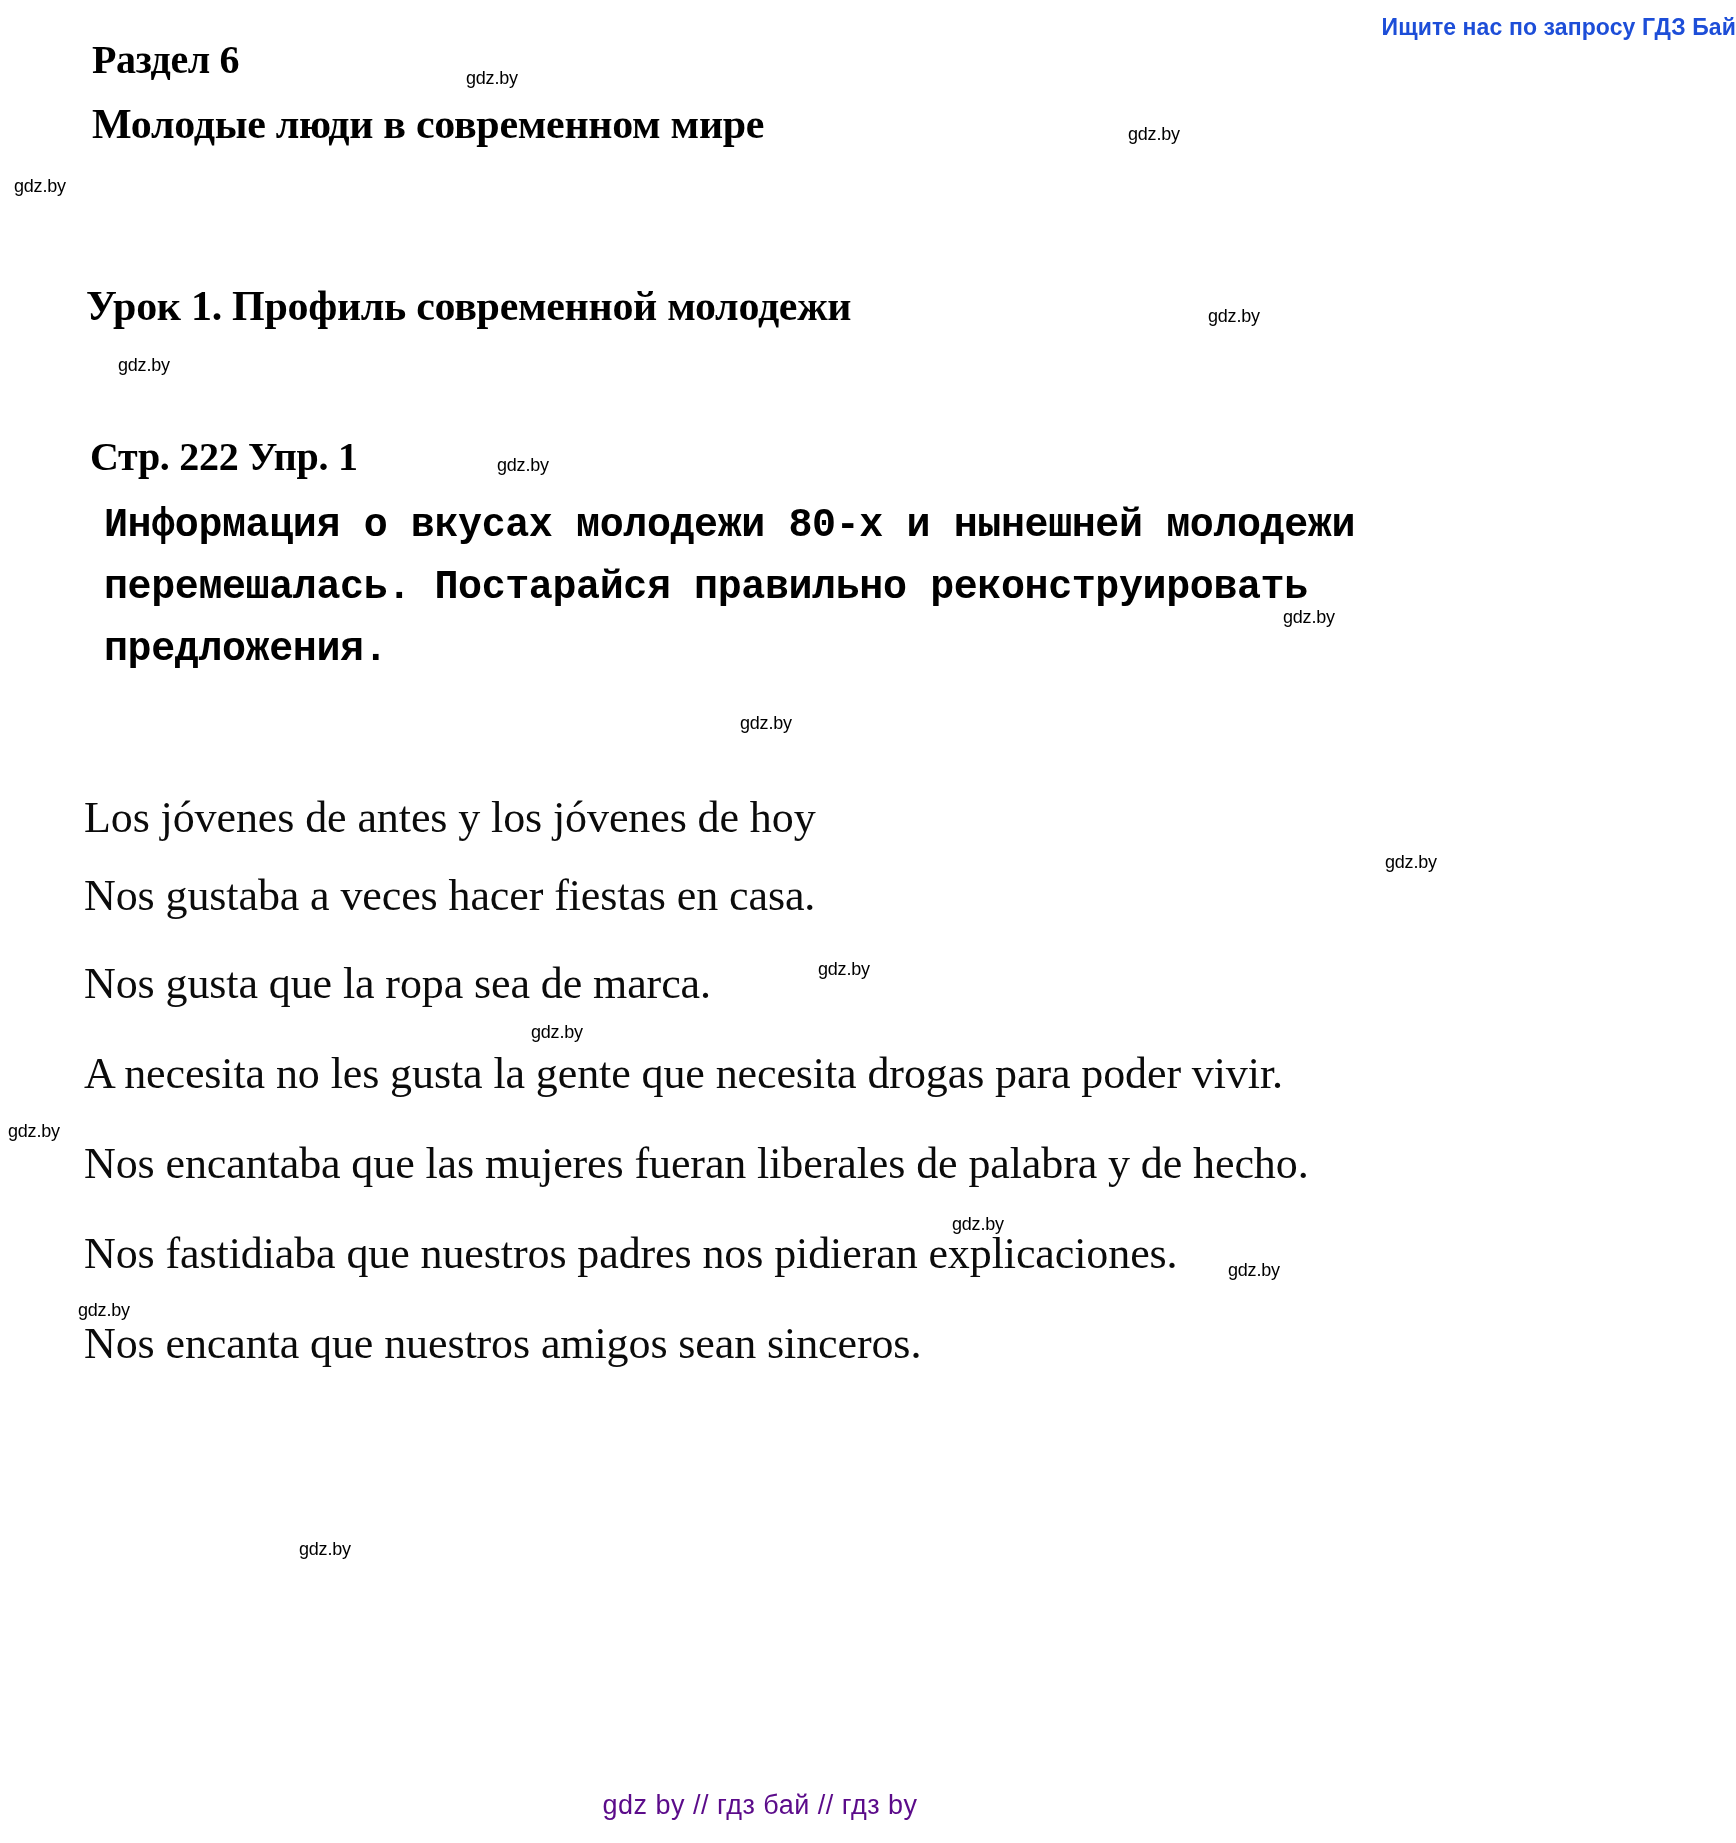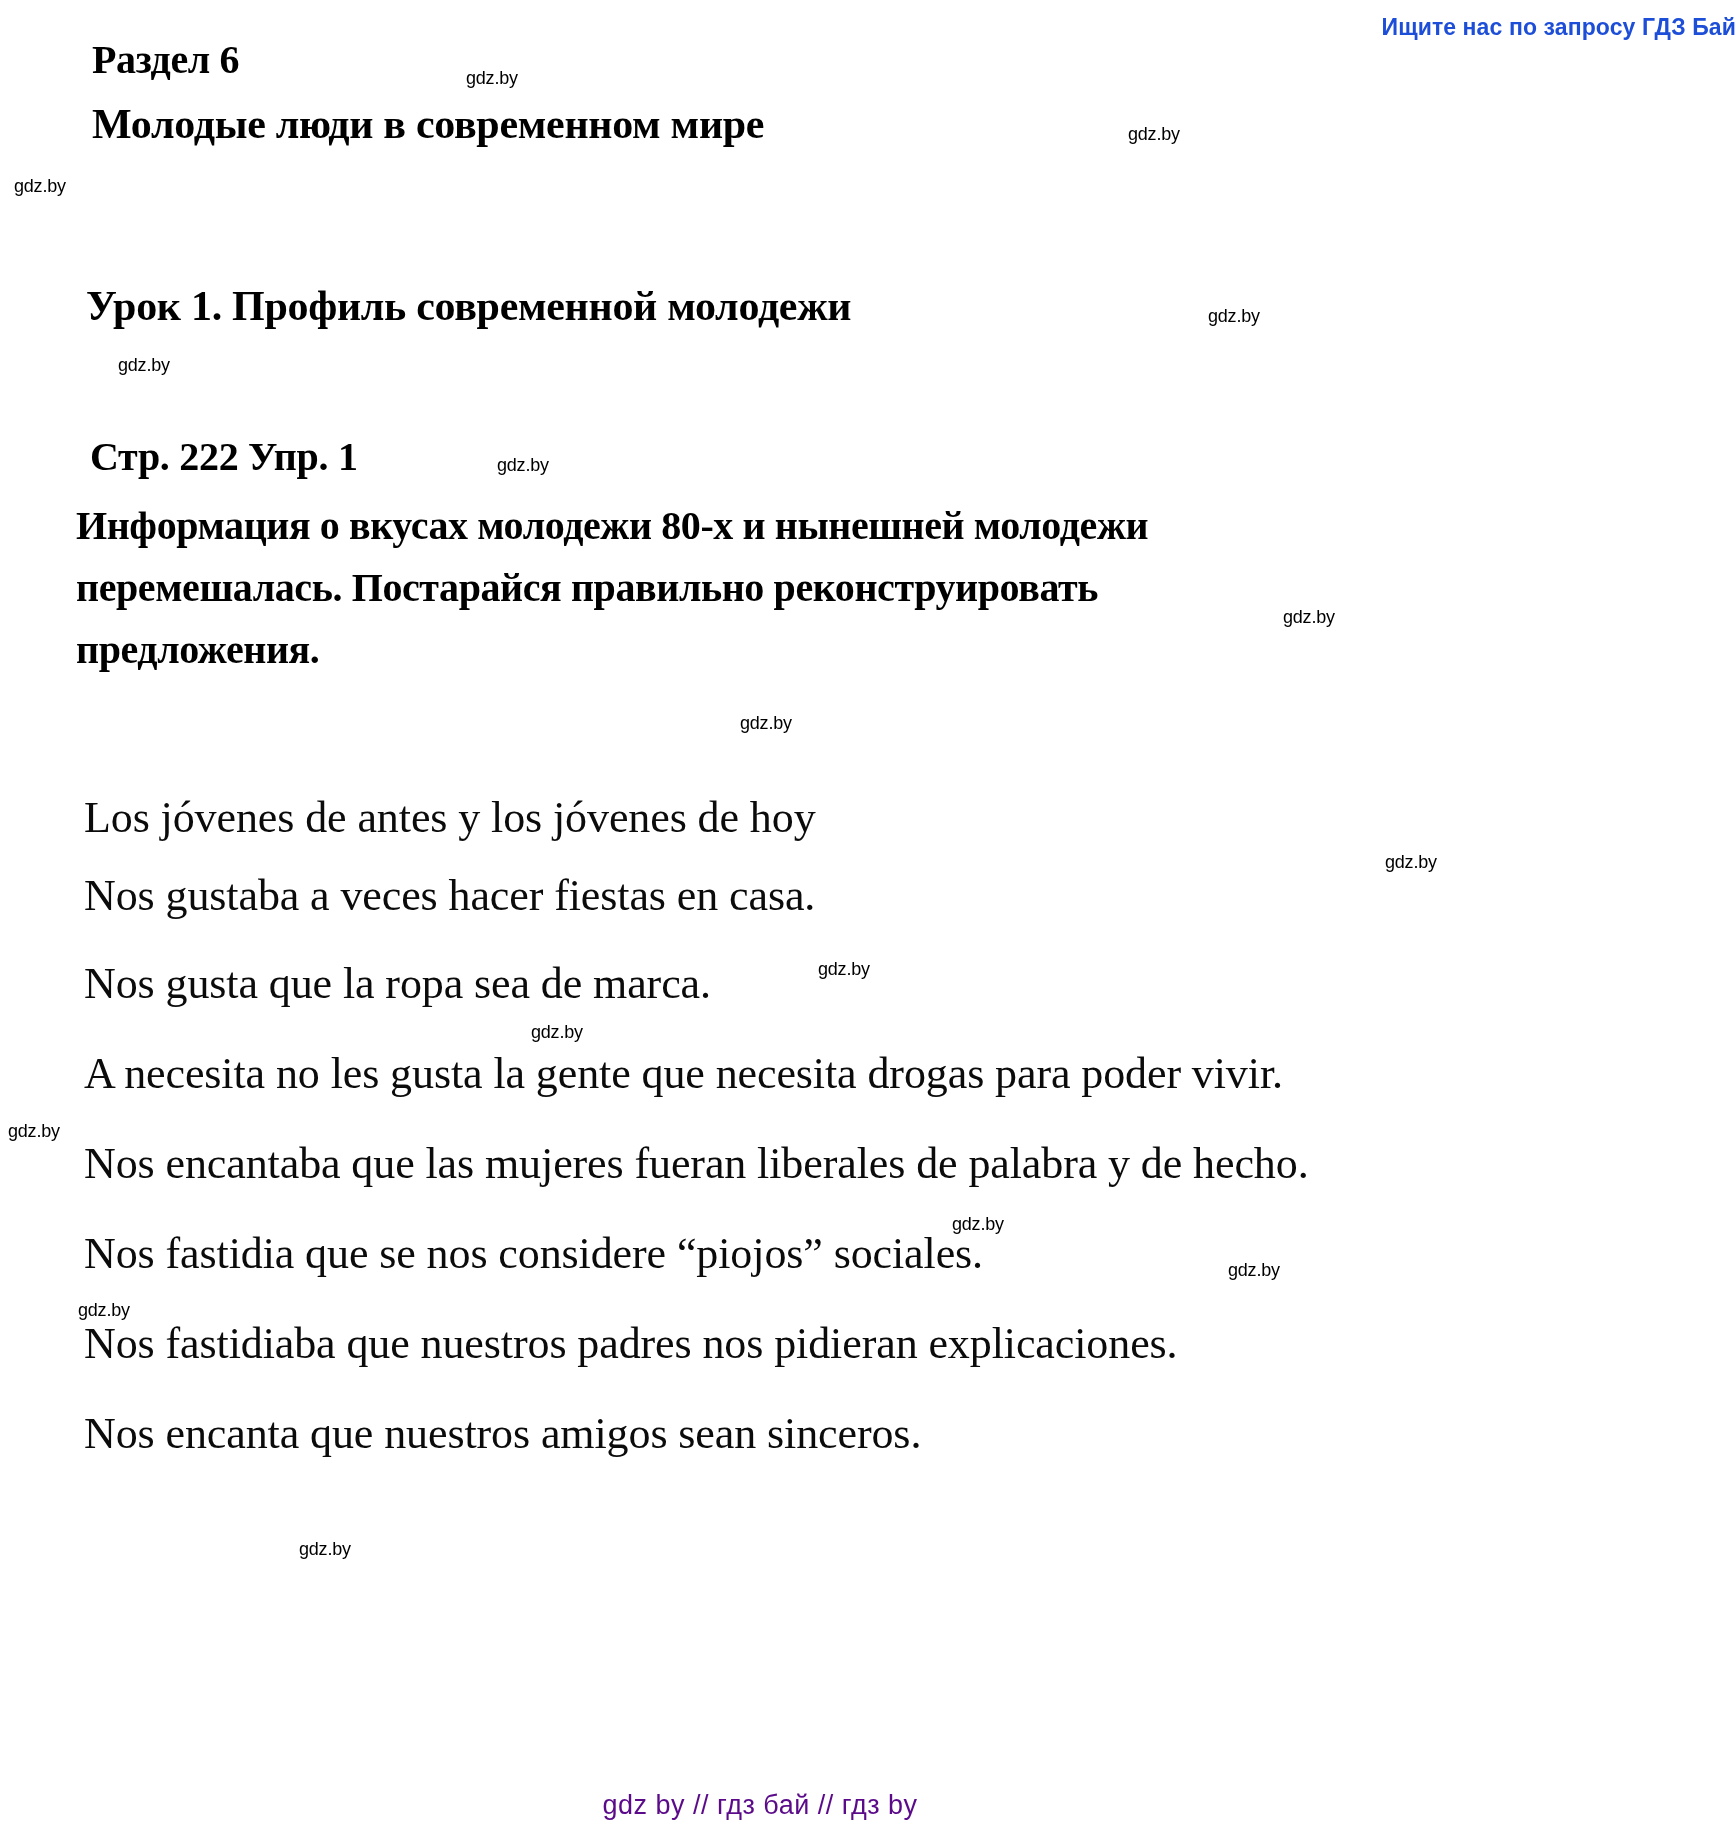--- a/index.html
+++ b/index.html
@@ -79,27 +79,28 @@
     top: 433px;
     font-size: 40px;
     font-weight: 700;
     letter-spacing: -0.3px;
     white-space: nowrap;
   }
 
   
   .task-text {
     position: absolute;
-    left: 76px;
+    left: 104px;
     top: 495px;
     width: 1420px;
     font-size: 40px;
     font-weight: 700;
     line-height: 62px;
     letter-spacing: -0.4px;
+    font-family: Liberation Mono, monospace;
   }
   .task-text .tl {
     display: block;
     white-space: nowrap;
   }
 
   
   .sentences {
     position: absolute;
     left: 84px;
@@ -156,21 +157,20 @@
   <span class="tl">перемешалась. Постарайся правильно реконструировать</span>
   <span class="tl">предложения.</span>
 </div>
 
 <div class="sentences">
   <div class="sentence sp-0">Los jóvenes de antes y los jóvenes de hoy</div>
   <div class="sentence sp-1">Nos gustaba a veces hacer fiestas en casa.</div>
   <div class="sentence sp-2">Nos gusta que la ropa sea de marca.</div>
   <div class="sentence sp-3">A necesita no les gusta la gente que necesita drogas para poder vivir.</div>
   <div class="sentence sp-4">Nos encantaba que las mujeres fueran liberales de palabra y de hecho.</div>
-  <div class="sentence sp-5">Nos fastidia que se nos considere “piojos” sociales.</div>
   <div class="sentence sp-6">Nos fastidiaba que nuestros padres nos pidieran explicaciones.</div>
   <div class="sentence sp-7">Nos encanta que nuestros amigos sean sinceros.</div>
 </div>
 
 <div id="watermark-layer">
     <span class="wm" style="left: 466px; top: 68px;">gdz.by</span>
     <span class="wm" style="left: 1128px; top: 124px;">gdz.by</span>
     <span class="wm" style="left: 14px; top: 176px;">gdz.by</span>
     <span class="wm" style="left: 1208px; top: 306px;">gdz.by</span>
     <span class="wm" style="left: 118px; top: 355px;">gdz.by</span>

